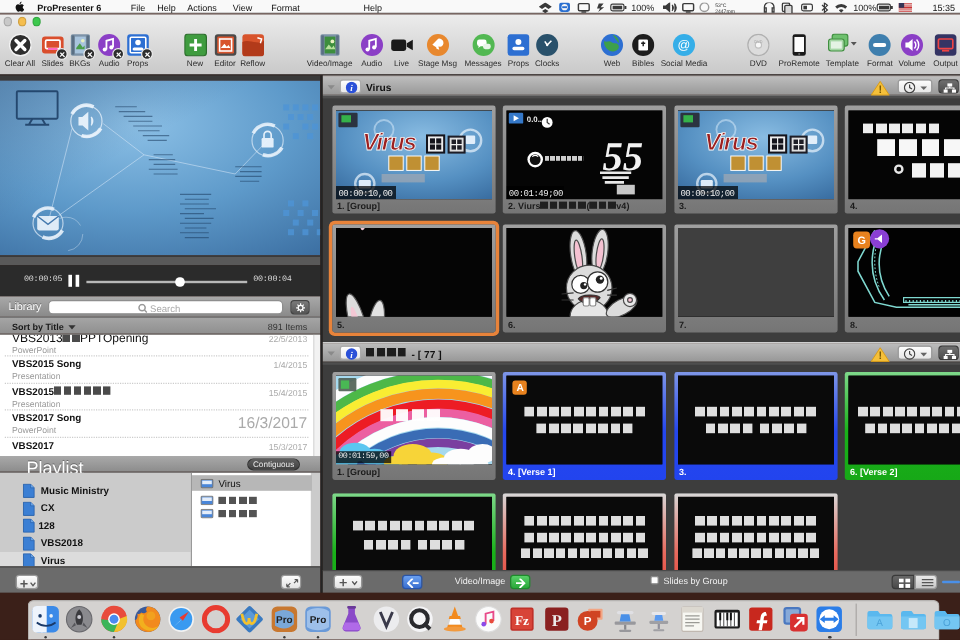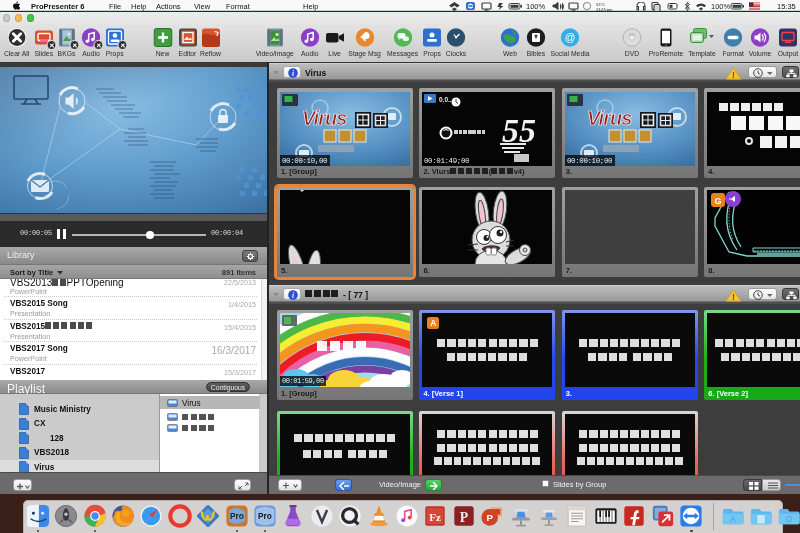--- a/index.html
+++ b/index.html
@@ -303,76 +303,83 @@
 <div class="ab" style="left:0;top:221px;width:267px;height:26px;background:#2b2b2b">
     <span class="ab" style="left:20px;top:8px;font-family:'Liberation Mono',monospace;font-size:7px;color:#ddd;letter-spacing:-0.2px">00:00:05</span>
     <div class="ab" style="left:57px;top:7.5px;width:3px;height:10px;background:#fff"></div>
     <div class="ab" style="left:62.5px;top:7.5px;width:3px;height:10px;background:#fff"></div>
     <div class="ab" style="left:72px;top:13px;width:134px;height:1.6px;background:#b8b8b8"></div>
     <div class="ab" style="left:146px;top:10px;width:7.5px;height:7.5px;border-radius:50%;background:#fff"></div>
     <span class="ab" style="left:211px;top:8px;font-family:'Liberation Mono',monospace;font-size:7px;color:#ddd;letter-spacing:-0.2px">00:00:04</span>
   </div>
 <div class="ab" style="left:0;top:247px;width:267px;height:18px;background:linear-gradient(#a9a9a9,#898989);border-bottom:1px solid #777">
     <span class="ab" style="left:7px;top:3px;color:#fff;font-size:9px;text-shadow:0 -0.5px 0 #666">Library</span>
+    <div class="ab" style="left:40px;top:3px;width:196px;height:12px;background:#fff;border:1px solid #8e8e8e;border-radius:4px">
+      <svg class="ab" style="left:74px;top:1.5px" width="8" height="8">
+        <circle cx="3.4" cy="3.4" r="2.6" fill="none" stroke="#9a9a9a" stroke-width="1.2"></circle>
+        <path d="M5.4 5.4l2 2" stroke="#9a9a9a" stroke-width="1.2"></path>
+      </svg>
+      <span class="ab" style="left:84px;top:1.5px;color:#aaa;font-size:8px">Search</span>
+    </div>
     <div class="ab" style="left:242px;top:3px;width:16px;height:12px;background:linear-gradient(#7a7a7a,#565656);border:1px solid #444;border-radius:3px">
       <svg class="ab" style="left:3px;top:1px" width="9" height="9" viewBox="0 0 9 9">
         <circle cx="4.5" cy="4.5" r="2" fill="none" stroke="#fff" stroke-width="1.1"></circle>
         <path d="M4.5 0.8v1.4M4.5 6.8v1.4M0.8 4.5h1.4M6.8 4.5h1.4M1.9 1.9l1 1M6.1 6.1l1 1M7.1 1.9l-1 1M1.9 7.1l1-1" stroke="#fff" stroke-width="1"></path>
       </svg>
     </div>
   </div>
 <div class="ab" style="left:0;top:265px;width:267px;height:14px;background:linear-gradient(#a5a5a5,#8f8f8f);border-bottom:1px solid #7a7a7a">
     <span class="ab" style="left:10px;top:2.5px;font-size:7.5px;font-weight:bold;color:#1a1a1a">Sort by Title</span>
     <svg class="ab" style="left:56px;top:5px" width="8" height="6">
       <path d="M1 1l3 3.5L7 1z" fill="#333"></path>
     </svg>
-    <span class="ab" style="right:11px;top:2.5px;font-size:7.5px;font-weight:bold;color:#333">891 Items</span>
+    <span class="ab" style="right:11px;top:2.5px;font-size:7.5px;font-weight:normal;color:#333">891 Items</span>
   </div>
 <div class="ab" style="left:0;top:279px;width:267px;height:101px;background:#fff;overflow:hidden">
 <div class="ab" style="left:10px;top:-2.5px;font-size:10px;font-weight:normal;color:#111;white-space:nowrap">VBS2013<div style="display:inline-block;width:14.3px;height:6.1px;background:repeating-linear-gradient(90deg,rgba(30,30,30,.8) 0 6.1px,transparent 6.1px 8.2px);"></div>PPTOpening</div>
 <div class="ab" style="left:10px;top:7.5px;font-size:7.2px;color:#999">PowerPoint</div>
 <div class="ab" style="right:11px;top:-1.5px;font-size:7.2px;color:#aaa">22/5/2013</div>
 <div class="ab" style="left:10px;top:20.0px;font-size:8.2px;font-weight:bold;color:#111;white-space:nowrap">VBS2015 Song</div>
 <div class="ab" style="left:10px;top:30.0px;font-size:7.2px;color:#999">Presentation</div>
 <div class="ab" style="right:11px;top:21.0px;font-size:7.2px;color:#aaa">1/4/2015</div>
 <div class="ab" style="left:4px;top:17.0px;width:253px;border-top:1px dotted #ccc"></div>
 <div class="ab" style="left:10px;top:42.5px;font-size:8.2px;font-weight:bold;color:#111;white-space:nowrap">VBS2015<div style="display:inline-block;width:47.1px;height:6.1px;background:repeating-linear-gradient(90deg,rgba(30,30,30,.8) 0 6.1px,transparent 6.1px 8.2px);"></div></div>
 <div class="ab" style="left:10px;top:52.5px;font-size:7.2px;color:#999">Presentation</div>
 <div class="ab" style="right:11px;top:43.5px;font-size:7.2px;color:#aaa">15/4/2015</div>
 <div class="ab" style="left:4px;top:39.5px;width:253px;border-top:1px dotted #ccc"></div>
 <div class="ab" style="left:10px;top:65.0px;font-size:8.2px;font-weight:bold;color:#111;white-space:nowrap">VBS2017 Song</div>
 <div class="ab" style="left:10px;top:75.0px;font-size:7.2px;color:#999">PowerPoint</div>
-<div class="ab" style="right:11px;top:66.0px;font-size:10px;color:#aaa">16/3/2017</div>
+<div class="ab" style="right:11px;top:66.0px;font-size:13px;color:#aaa">16/3/2017</div>
 <div class="ab" style="left:4px;top:62.0px;width:253px;border-top:1px dotted #ccc"></div>
 <div class="ab" style="left:10px;top:87.5px;font-size:8.2px;font-weight:bold;color:#111;white-space:nowrap">VBS2017</div>
 <div class="ab" style="right:11px;top:88.5px;font-size:7.2px;color:#aaa">15/3/2017</div>
 <div class="ab" style="left:4px;top:84.5px;width:253px;border-top:1px dotted #ccc"></div>
 <div class="ab" style="right:0;top:0;width:6px;height:101px;background:#f2f2f2;border-left:1px solid #d8d8d8"></div>
 </div>
 <div class="ab" style="left:0;top:380px;width:267px;height:14px;background:linear-gradient(#a9a9a9,#8c8c8c);border-bottom:1px solid #777">
-    <span class="ab" style="left:7px;top:1.5px;color:#fff;font-size:12px;text-shadow:0 -0.5px 0 #666">Playlist</span>
+    <span class="ab" style="left:22px;top:1.5px;color:#fff;font-size:15px;text-shadow:0 -0.5px 0 #666">Playlist</span>
     <div class="ab" style="left:206px;top:2px;width:44px;height:10px;background:linear-gradient(#5e5e5e,#424242);border:1px solid #333;border-radius:5px;color:#eee;font-size:6.8px;text-align:center;line-height:10px">Contiguous</div>
   </div>
 <div class="ab" style="left:0;top:394px;width:267px;height:78px;background:#cbcbcb;overflow:hidden">
 <div class="ab" style="left:0;top:66px;width:159px;height:12px;background:#dcdcdc"></div>
 <svg class="ab" style="left:19px;top:9px" width="10" height="12">
       <path d="M0.5 0.5h6l3 3v8h-9z" fill="#3b7fd4" stroke="#2a62ab" stroke-width="0.8"></path>
       <path d="M6.5 0.5v3h3" fill="#6ea7e8" stroke="#2a62ab" stroke-width="0.6"></path>
     </svg>
 <span class="ab" style="left:34px;top:10.5px;font-size:8.2px;font-weight:bold;color:#111">Music Ministry</span>
 <svg class="ab" style="left:19px;top:23.5px" width="10" height="12">
       <path d="M0.5 0.5h6l3 3v8h-9z" fill="#3b7fd4" stroke="#2a62ab" stroke-width="0.8"></path>
       <path d="M6.5 0.5v3h3" fill="#6ea7e8" stroke="#2a62ab" stroke-width="0.6"></path>
     </svg>
 <span class="ab" style="left:34px;top:25.0px;font-size:8.2px;font-weight:bold;color:#111">CX</span>
 <svg class="ab" style="left:19px;top:38px" width="10" height="12">
       <path d="M0.5 0.5h6l3 3v8h-9z" fill="#3b7fd4" stroke="#2a62ab" stroke-width="0.8"></path>
       <path d="M6.5 0.5v3h3" fill="#6ea7e8" stroke="#2a62ab" stroke-width="0.6"></path>
     </svg>
-<span class="ab" style="left:50px;top:39.5px;font-size:8.2px;font-weight:bold;color:#111">128</span>
+<span class="ab" style="left:32px;top:39.5px;font-size:8.2px;font-weight:bold;color:#111">128</span>
 <svg class="ab" style="left:19px;top:52.5px" width="10" height="12">
       <path d="M0.5 0.5h6l3 3v8h-9z" fill="#3b7fd4" stroke="#2a62ab" stroke-width="0.8"></path>
       <path d="M6.5 0.5v3h3" fill="#6ea7e8" stroke="#2a62ab" stroke-width="0.6"></path>
     </svg>
 <span class="ab" style="left:34px;top:54.0px;font-size:8.2px;font-weight:bold;color:#111">VBS2018</span>
 <svg class="ab" style="left:19px;top:67px" width="10" height="12">
       <path d="M0.5 0.5h6l3 3v8h-9z" fill="#3b7fd4" stroke="#2a62ab" stroke-width="0.8"></path>
       <path d="M6.5 0.5v3h3" fill="#6ea7e8" stroke="#2a62ab" stroke-width="0.6"></path>
     </svg>
 <span class="ab" style="left:34px;top:68.5px;font-size:8.2px;font-weight:bold;color:#111">Virus</span>

